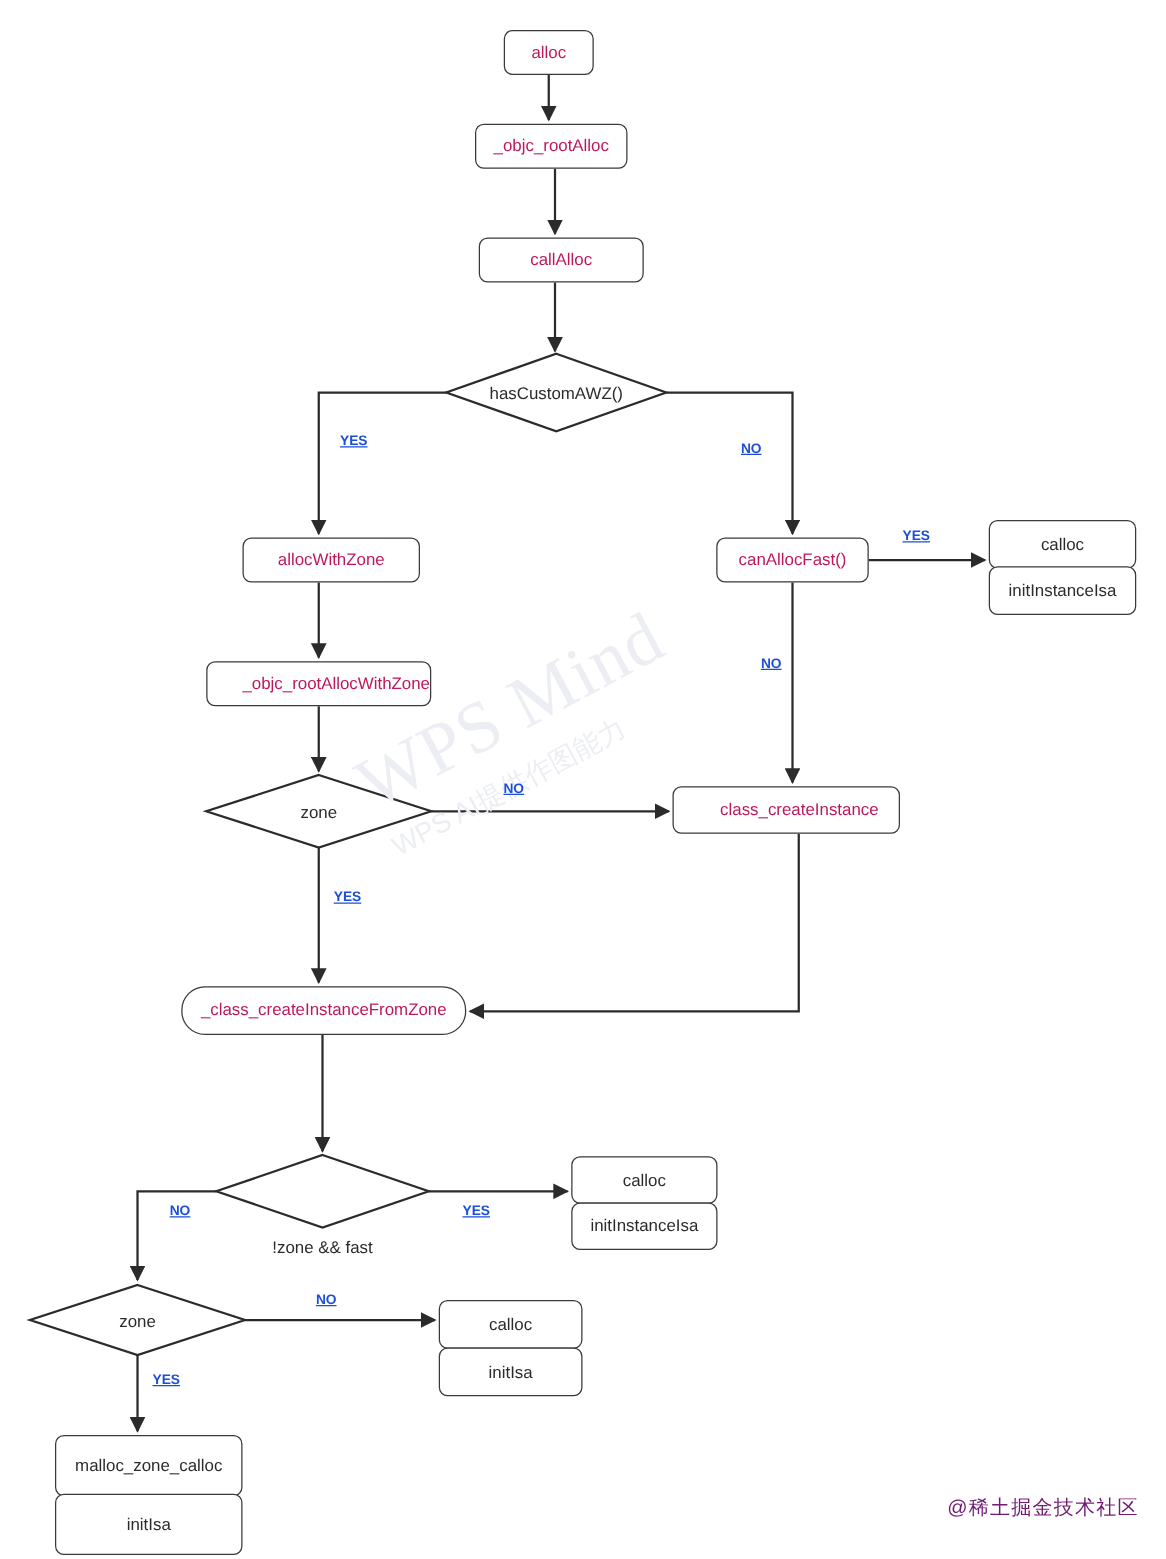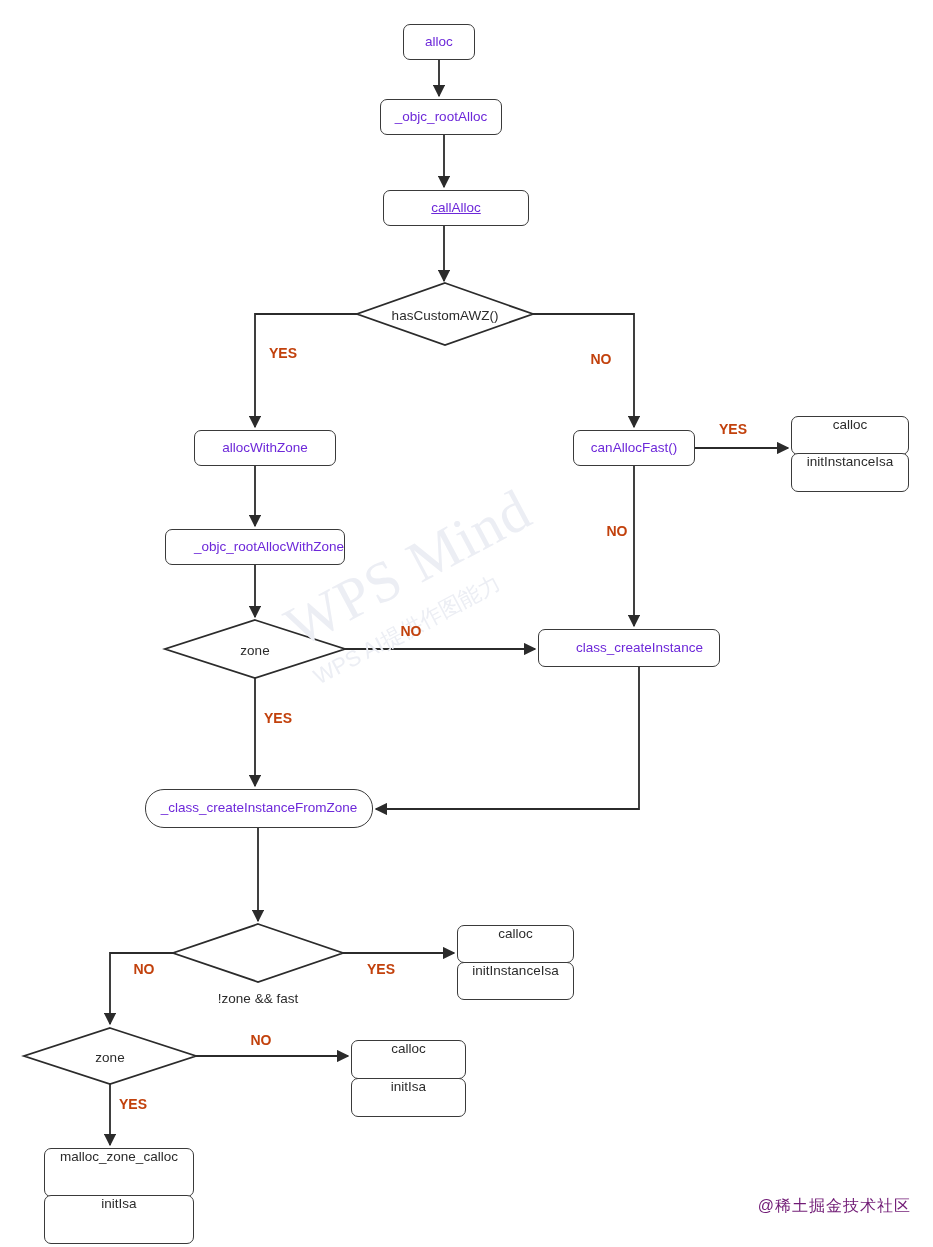--- a/index.html
+++ b/index.html
@@ -26,66 +26,68 @@
   }
   .node-box {
     position: absolute;
     box-sizing: border-box;
     border: 1.6px solid #3a3a3a;
     border-radius: 7px;
     background: #ffffff;
     display: flex;
     align-items: center;
     justify-content: center;
-    color: #6d28d9;
+    color: #be185d;
     font-size: 13.5px;
     line-height: 1.1;
     white-space: nowrap;
     z-index: 3;
   }
   .stack-box {
     position: absolute;
     box-sizing: border-box;
     background: transparent;
     z-index: 3;
     display: flex;
     flex-direction: column;
   }
   .stack-box > .cell {
     box-sizing: border-box;
     flex: 1 1 0;
     border: 1.6px solid #3a3a3a;
     border-radius: 7px;
     background: #ffffff;
     display: flex;
+    align-items: center;
     justify-content: center;
     color: #2b2b2b;
     font-size: 13.5px;
     white-space: nowrap;
   }
   .stack-box > .cell + .cell {
     margin-top: -1.6px;
   }
   .diamond-label {
     position: absolute;
     color: #2b2b2b;
     font-size: 13.5px;
     white-space: nowrap;
     transform: translate(-50%, -50%);
     z-index: 3;
     pointer-events: none;
   }
   .edge-label {
     position: absolute;
-    color: #c2410c;
-    font-size: 14px;
+    color: #1d4ed8;
+    font-size: 11px;
     font-weight: bold;
     white-space: nowrap;
     transform: translate(-50%, -50%);
     z-index: 3;
+    text-decoration: underline;
   }
   .wm-main {
     position: absolute;
     left: 300px;
     top: 515px;
     width: 320px;
     height: 190px;
     z-index: 1;
     pointer-events: none;
     transform: rotate(-28deg);
@@ -171,21 +173,21 @@
   </svg>
 
   <div class="node-box" style="left:403px; top:24px; width:72px; height:36px;">
     <span>alloc</span>
   </div>
 
   <div class="node-box" style="left:380px; top:99px; width:122px; height:36px;">
     <span>_objc_rootAlloc</span>
   </div>
 
-  <div class="node-box" style="left:383px; top:190px; width:146px; height:36px;text-decoration:underline;">
+  <div class="node-box" style="left:383px; top:190px; width:132px; height:36px;">
     <span>callAlloc</span>
   </div>
 
   <div class="diamond-label" style="left:445px; top:315px;">hasCustomAWZ()</div>
 
   <div class="node-box" style="left:194px; top:430px; width:142px; height:36px;">
     <span>allocWithZone</span>
   </div>
 
   <div class="node-box" style="left:573px; top:430px; width:122px; height:36px;text-align:right;">

